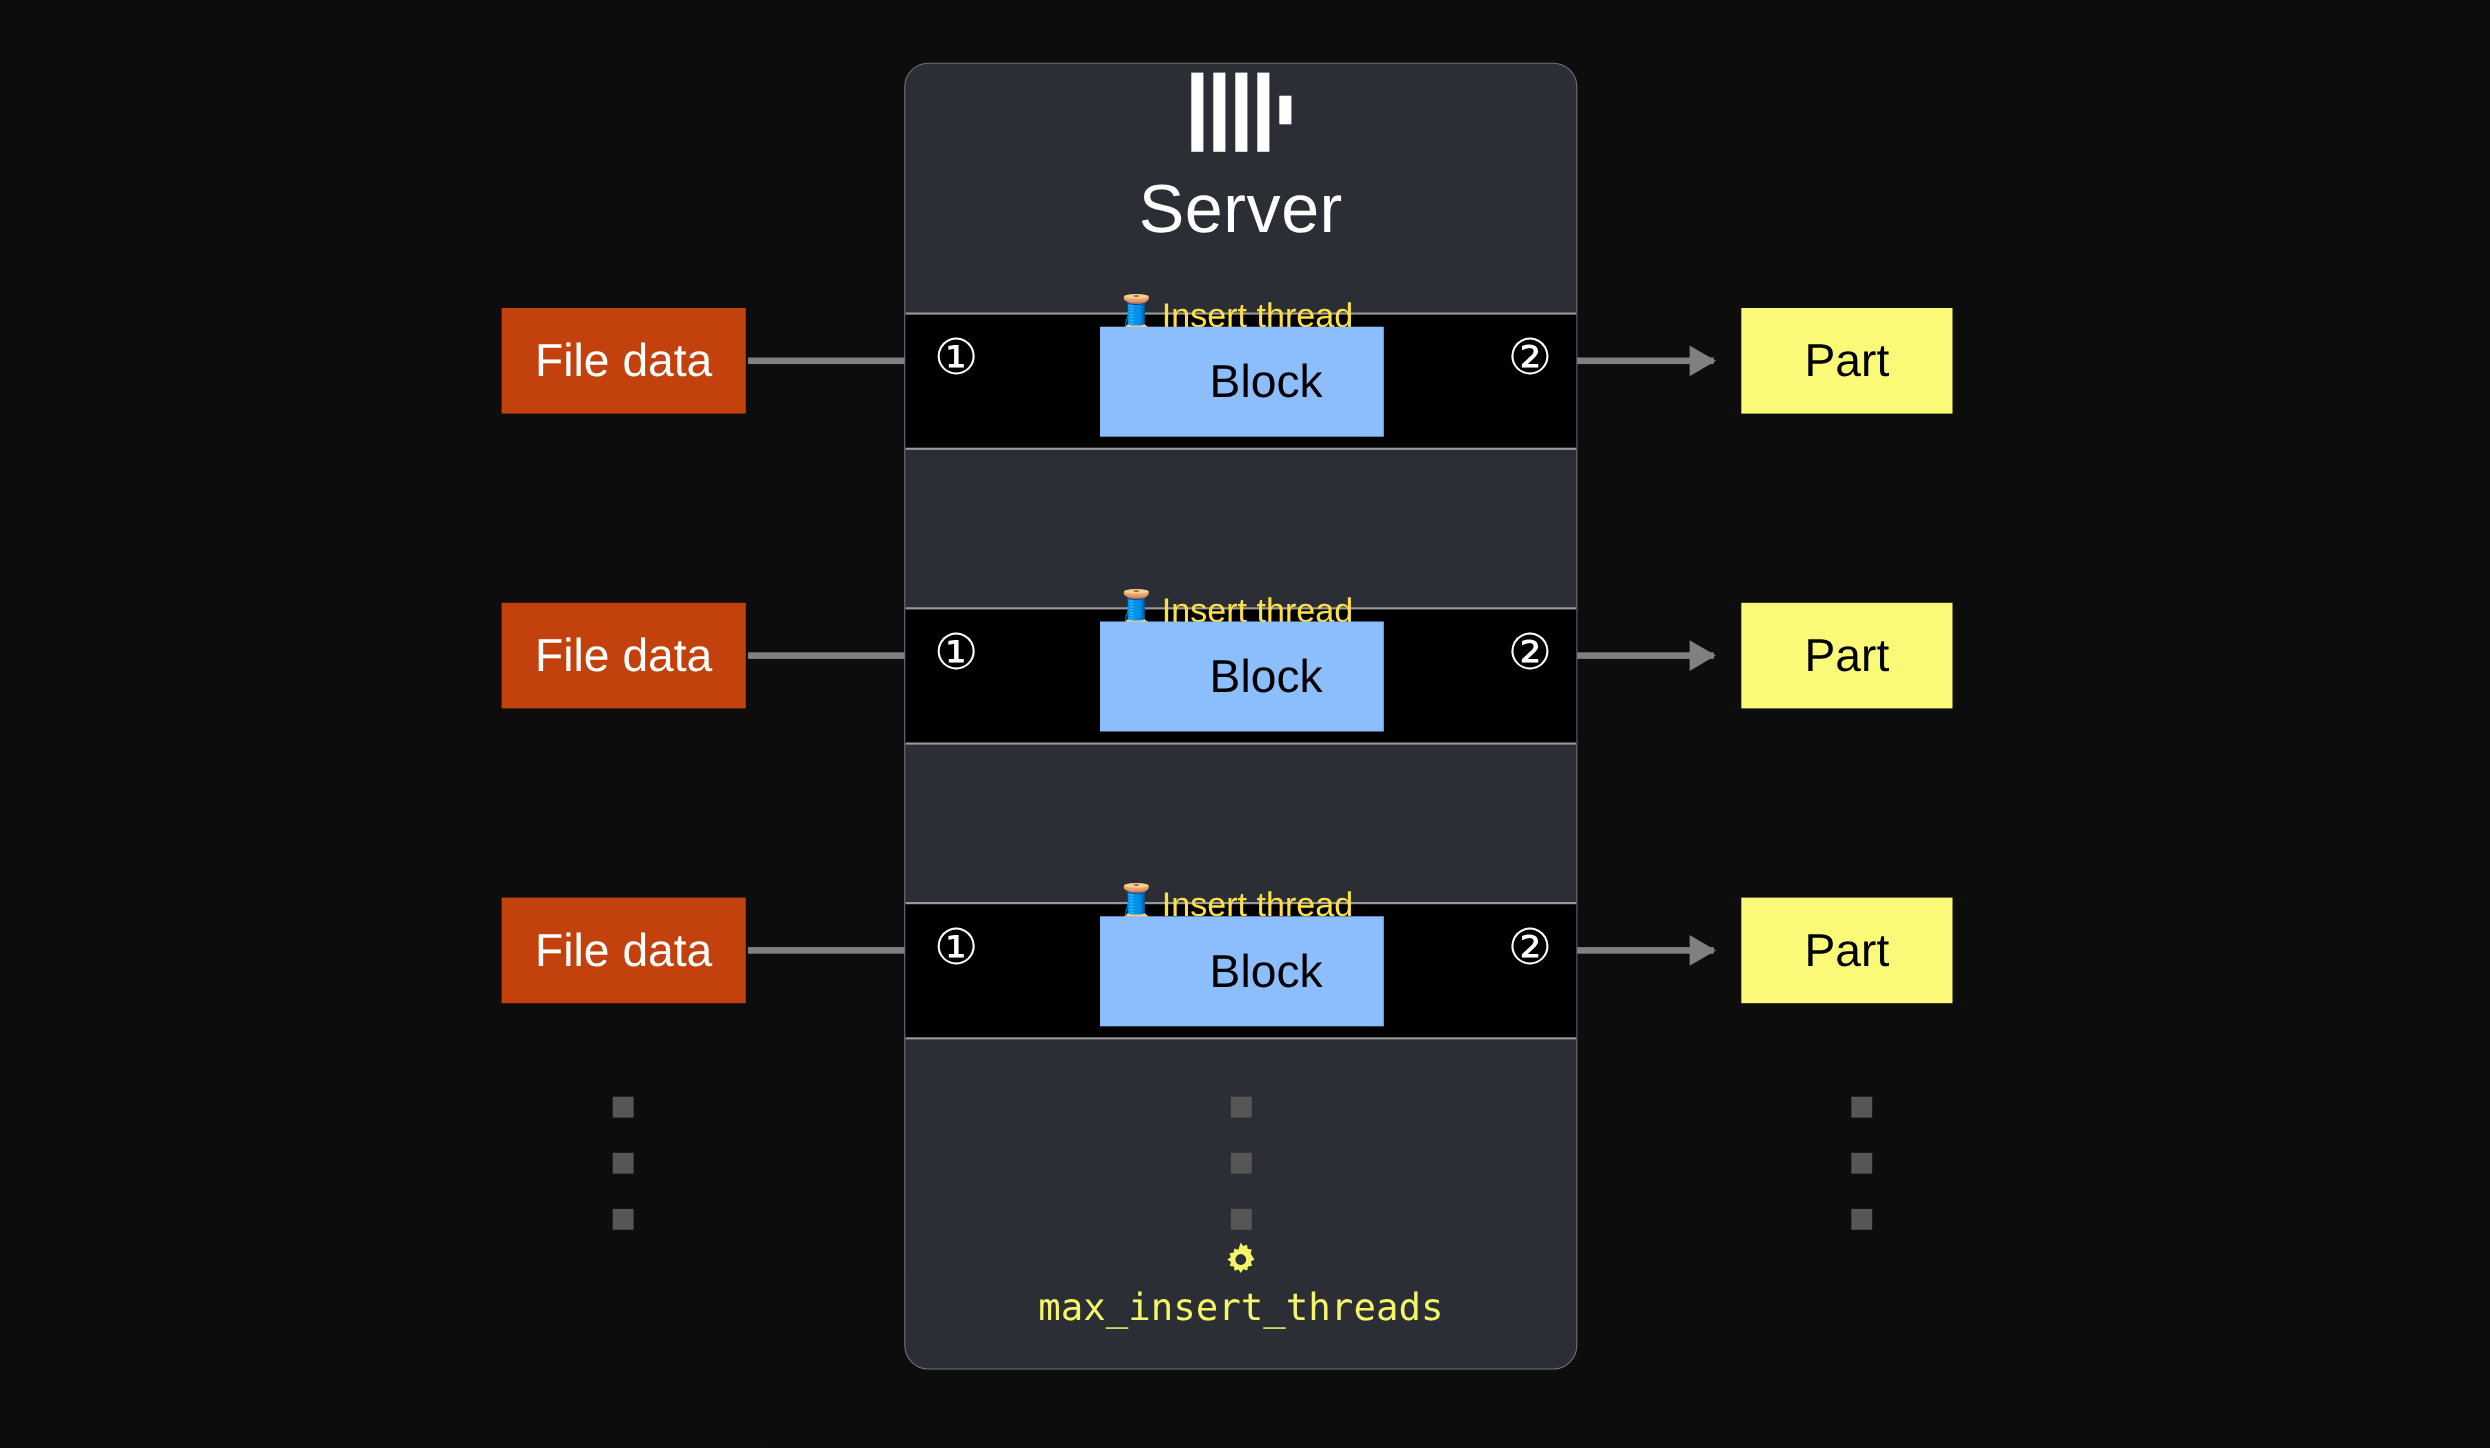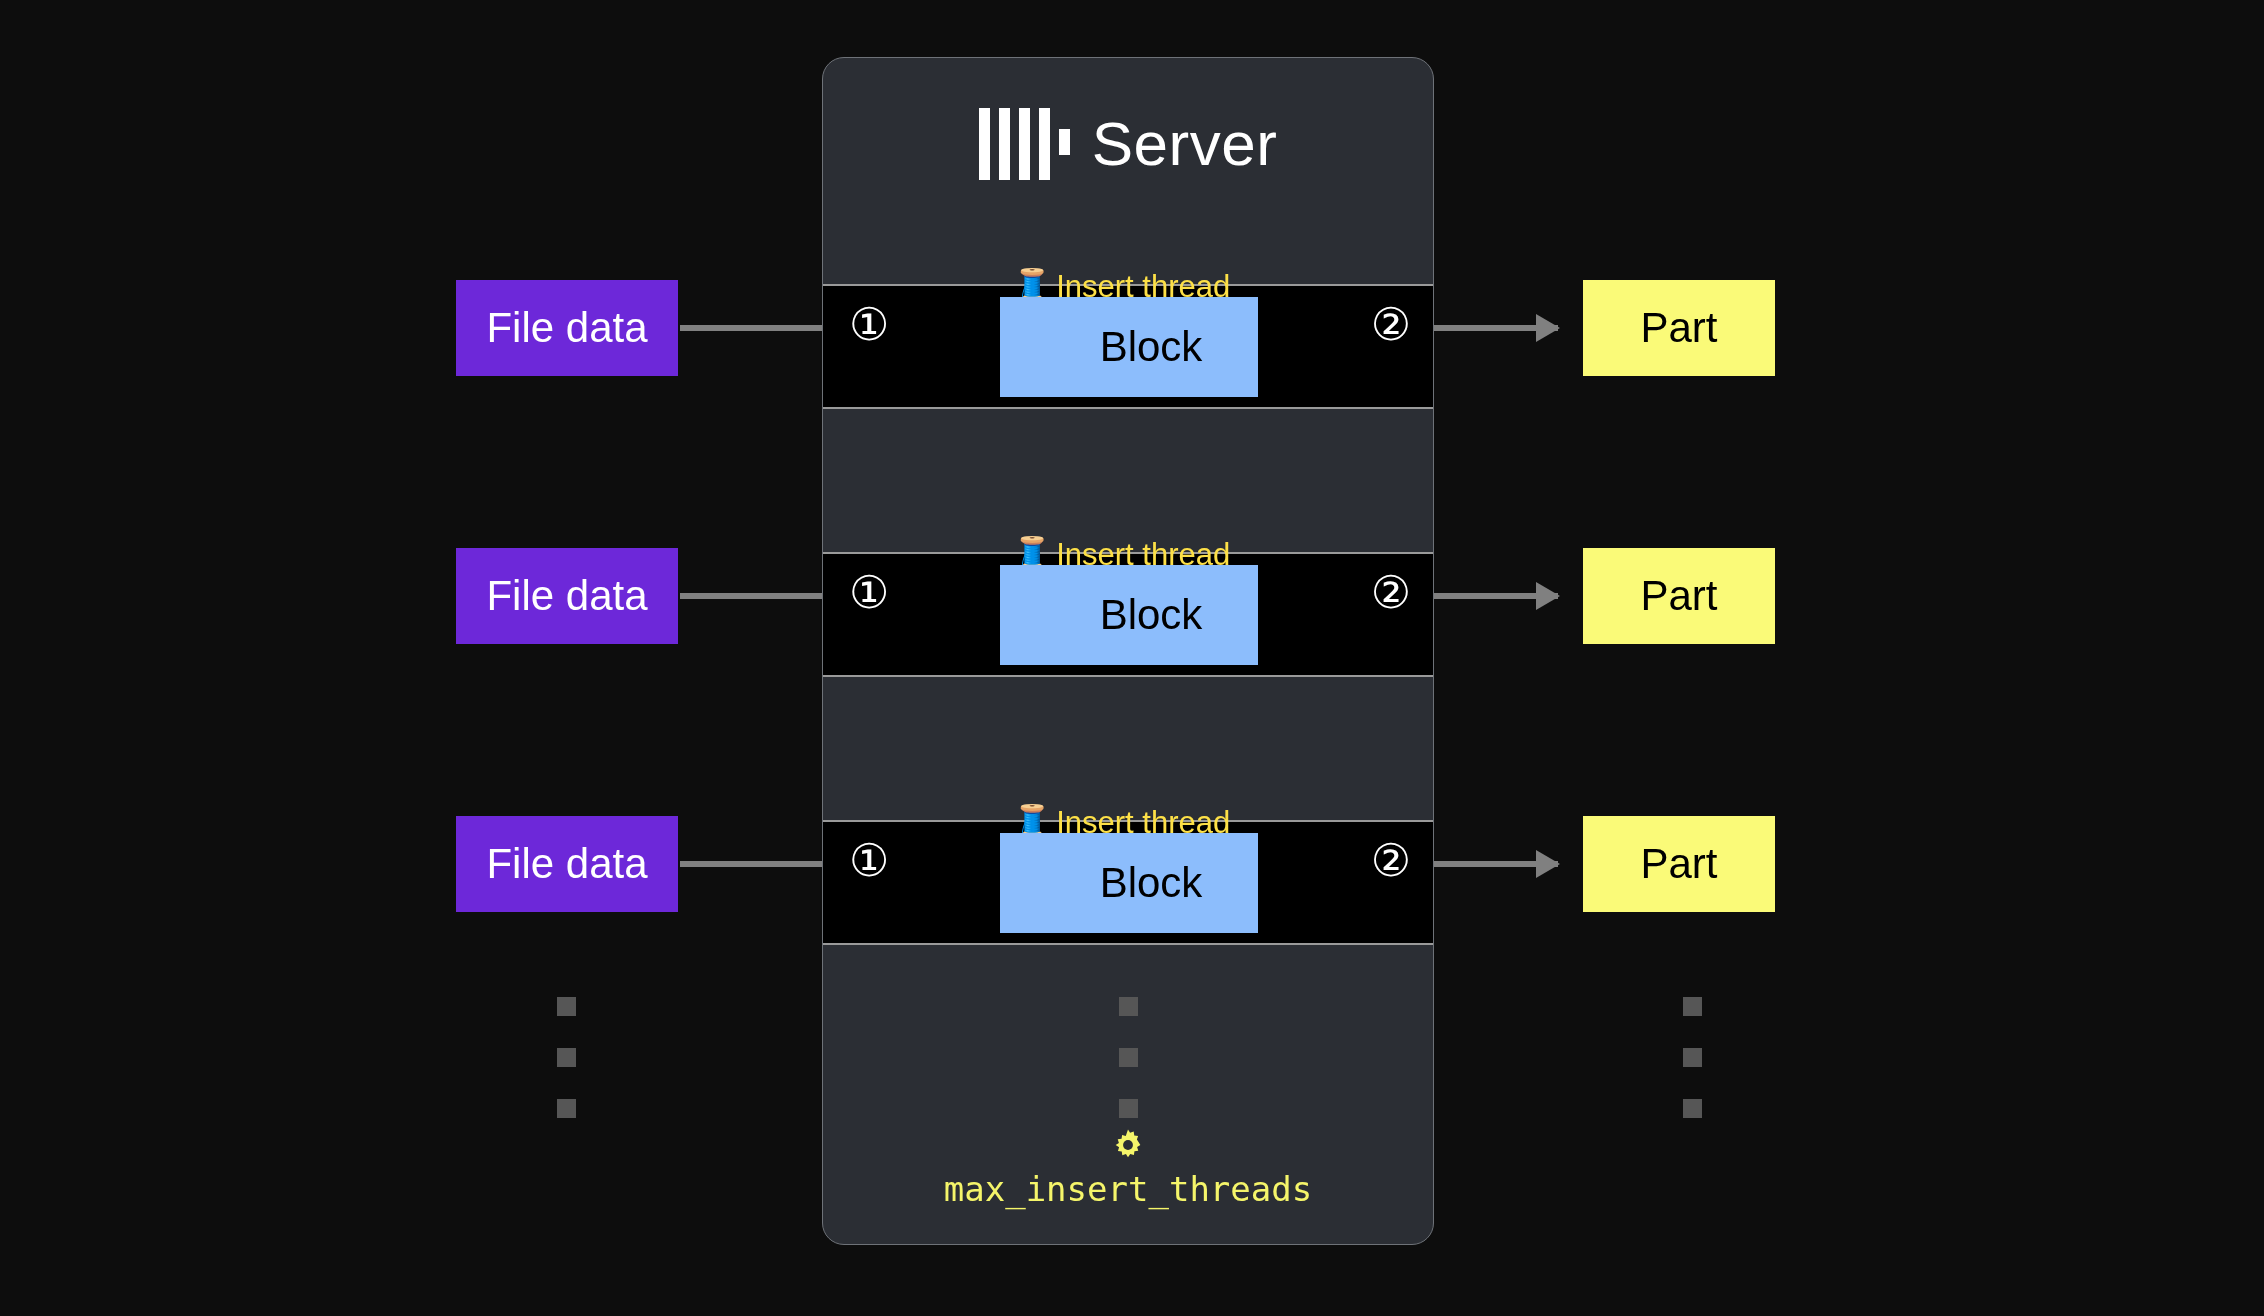--- a/index.html
+++ b/index.html
@@ -39,20 +39,21 @@
   #server-header {
     position: absolute;
     left: 0;
     top: 0;
     width: 100%;
     height: 172px;
     display: flex;
     align-items: center;
     justify-content: center;
     gap: 22px;
+    flex-direction: column;
   }
   .ch-logo {
     display: flex;
     align-items: flex-end;
     gap: 9px;
     height: 72px;
   }
   .ch-bar {
     width: 11px;
     background: #ffffff;
@@ -139,21 +140,21 @@
     color: #000000;
     font-size: 42px;
     padding-left: 44px;
   }
 
   
   .file-box {
     position: absolute;
     width: 222px;
     height: 96px;
-    background: #6d28d9;
+    background: #c2410c;
     display: flex;
     align-items: center;
     justify-content: center;
     color: #ffffff;
     font-size: 42px;
     left: 456px;
   }
   .part-box {
     position: absolute;
     width: 192px;

